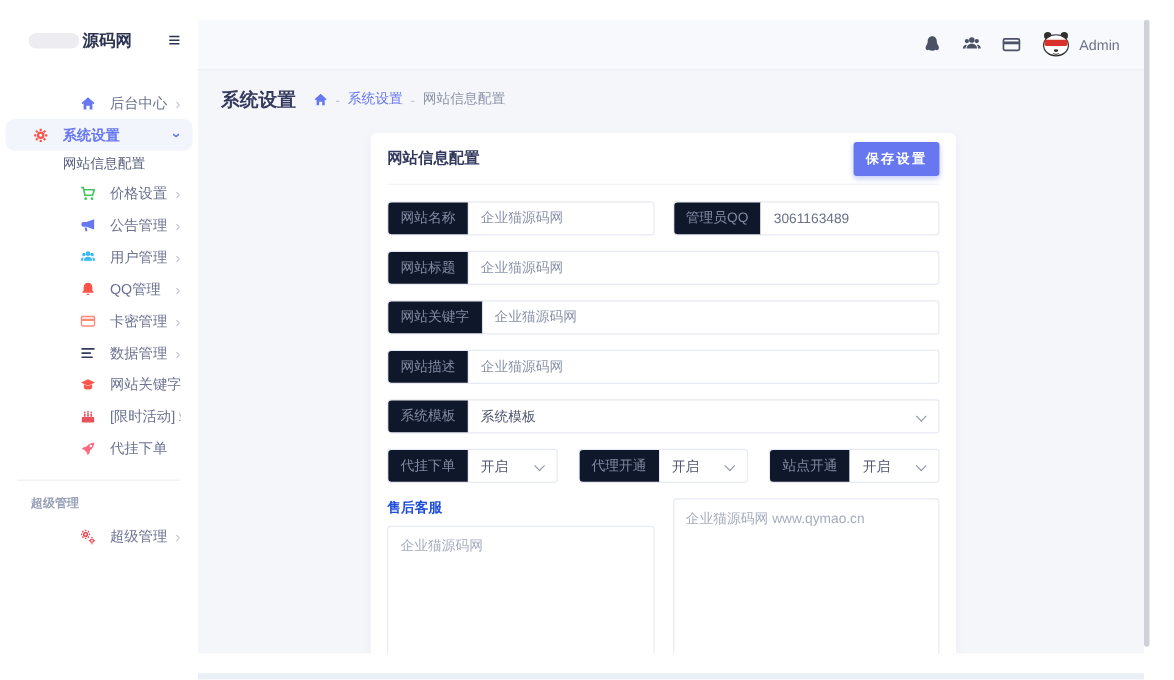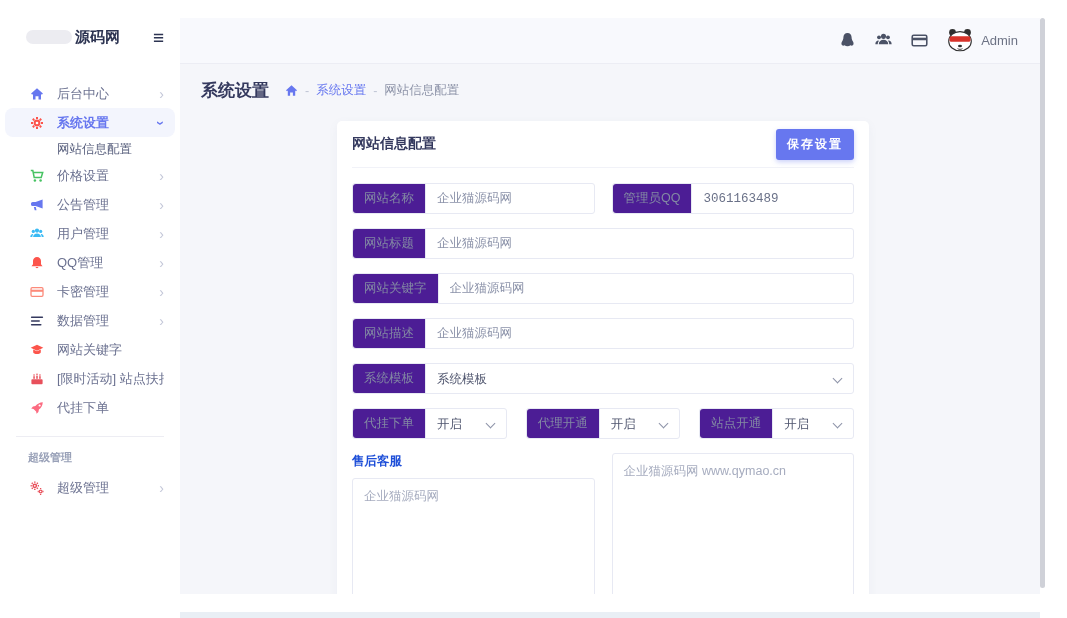--- a/index.html
+++ b/index.html
@@ -8,21 +8,21 @@
 
   
   .sidebar{position:absolute;left:0;top:0;width:180px;height:576px;background:#fff;z-index:3;}
   .logo-row{display:flex;align-items:center;height:50px;padding:12px 16px 0 26px;}
   .logo-blob{width:46px;height:14px;background:#ececf1;border-radius:7px;flex:none;}
   .logo-text{font-size:15px;font-weight:bold;color:#2d3452;margin-left:3px;white-space:nowrap;}
   .hamburger{margin-left:auto;font-size:19px;color:#2d3452;cursor:pointer;line-height:1;}
   .menu{padding-top:17px;}
   .menu-sec{padding-top:0;}
   .menu-item{display:flex;align-items:center;height:29px;padding:0 16px 0 30px;
-             font-size:13px;color:#6b7190;cursor:pointer;}
+             font-size:13px;color:#6b7190;cursor:pointer;margin-left:43px;}
   .menu-item.active{background:#f3f5fd;margin:0 5px;padding:0 11px 0 25px;border-radius:8px;
                     color:#6777ef;font-weight:bold;}
   .mi-icon{width:14px;height:14px;margin-right:13px;flex:none;}
   .mi-icon svg{width:14px;height:14px;display:block;}
   .mi-label{flex:1;white-space:nowrap;overflow:hidden;}
   .mi-arrow{font-size:14px;color:#c3c7d8;line-height:1;}
   .menu-item.active .mi-arrow{color:#6777ef;transform:rotate(90deg);}
   .submenu-item{height:24px;display:flex;align-items:center;padding-left:57px;
                 font-size:12.5px;color:#59607e;cursor:pointer;}
   .menu-divider{border-top:1px solid #ededf3;margin:14px 16px 0 16px;}
@@ -57,25 +57,25 @@
   .card-title{font-size:14px;font-weight:bold;color:#34395e;}
   .save-btn{background:#6777ef;color:#fff;border:none;border-radius:3px;font-size:12px;
             font-weight:bold;letter-spacing:2px;padding:7px 11px;cursor:pointer;
             box-shadow:0 2px 5px rgba(103,119,239,.35);font-family:inherit;}
   .card-body{padding-top:15px;}
   .form-row{display:flex;gap:17px;margin-bottom:14px;}
   .form-row>.input-group{flex:1;}
   .input-group{display:flex;height:31px;border:1px solid #e7e9f3;border-radius:3px;
                background:#fff;box-sizing:border-box;min-width:0;}
   .ig-label{display:flex;align-items:center;padding:0 11px;border-right:1px solid #e7e9f3;
-            font-size:12.5px;color:#838aa3;white-space:nowrap;background:#4c1d95;
+            font-size:12.5px;color:#838aa3;white-space:nowrap;background:#0f172a;
             border-radius:3px 0 0 3px;}
   .ig-input{flex:1;min-width:0;border:none;outline:none;background:none;padding:0 11px;
             font-size:12.5px;color:#8b92a9;font-family:inherit;}
-  .ig-input.dark{color:#6a7188;font-family:Liberation Mono, monospace;}
+  .ig-input.dark{color:#6a7188;}
   .select-wrap{flex:1;position:relative;display:flex;min-width:0;}
   .ig-select{flex:1;min-width:0;appearance:none;-webkit-appearance:none;-moz-appearance:none;
              border:none;outline:none;background:none;padding:0 26px 0 11px;font-size:12.5px;
              color:#4e546d;font-family:inherit;cursor:pointer;}
   .caret{position:absolute;right:12px;top:11px;width:6px;height:6px;
          border-right:1.5px solid #8d93a8;border-bottom:1.5px solid #8d93a8;
          transform:rotate(45deg);pointer-events:none;}
   .toggle-row{display:flex;gap:19px;margin-bottom:3px;}
   .toggle-row .input-group{flex:1;}
   .ta-row{display:flex;gap:17px;margin-top:14px;}

